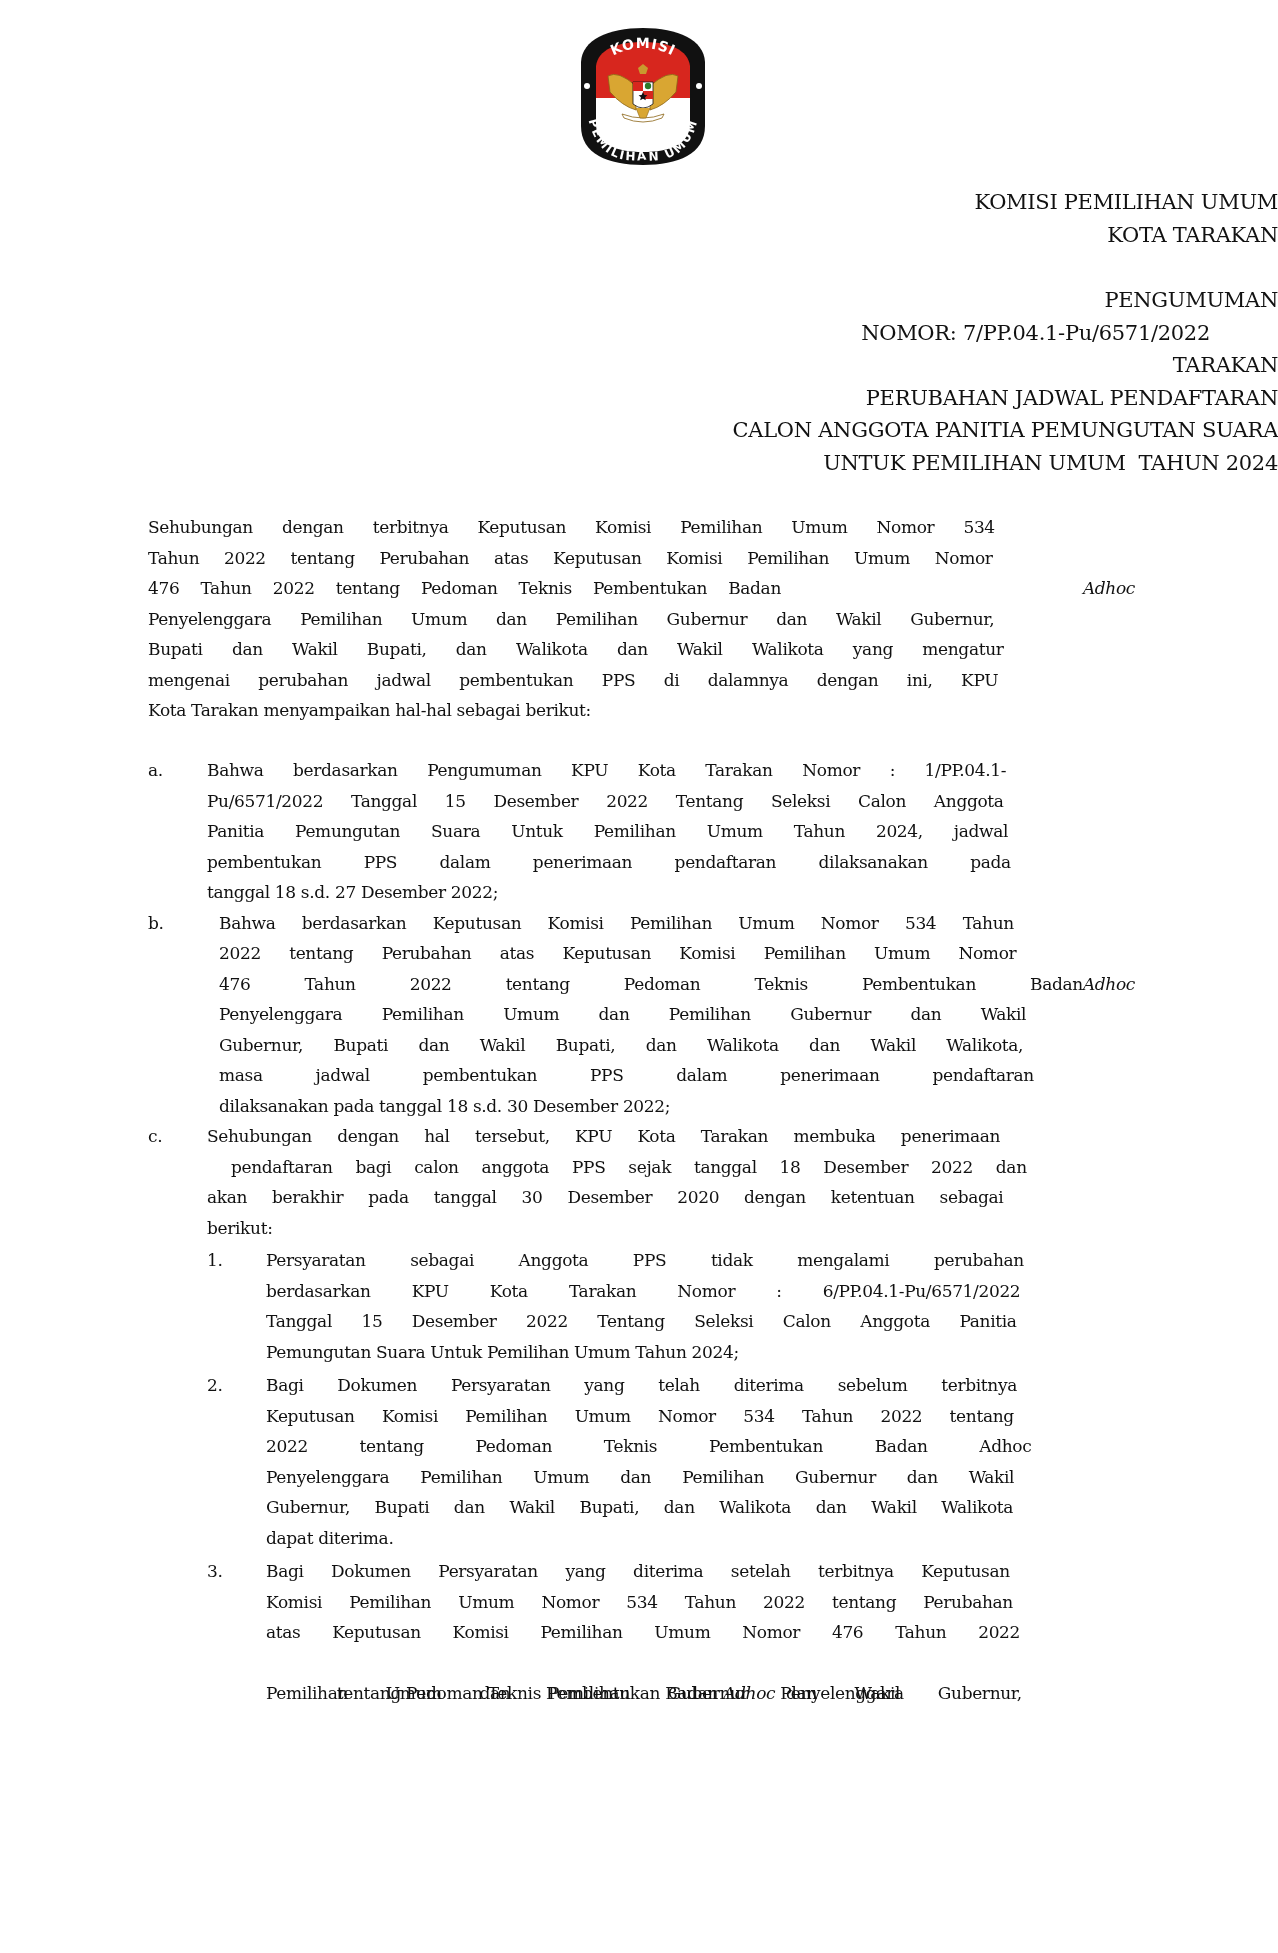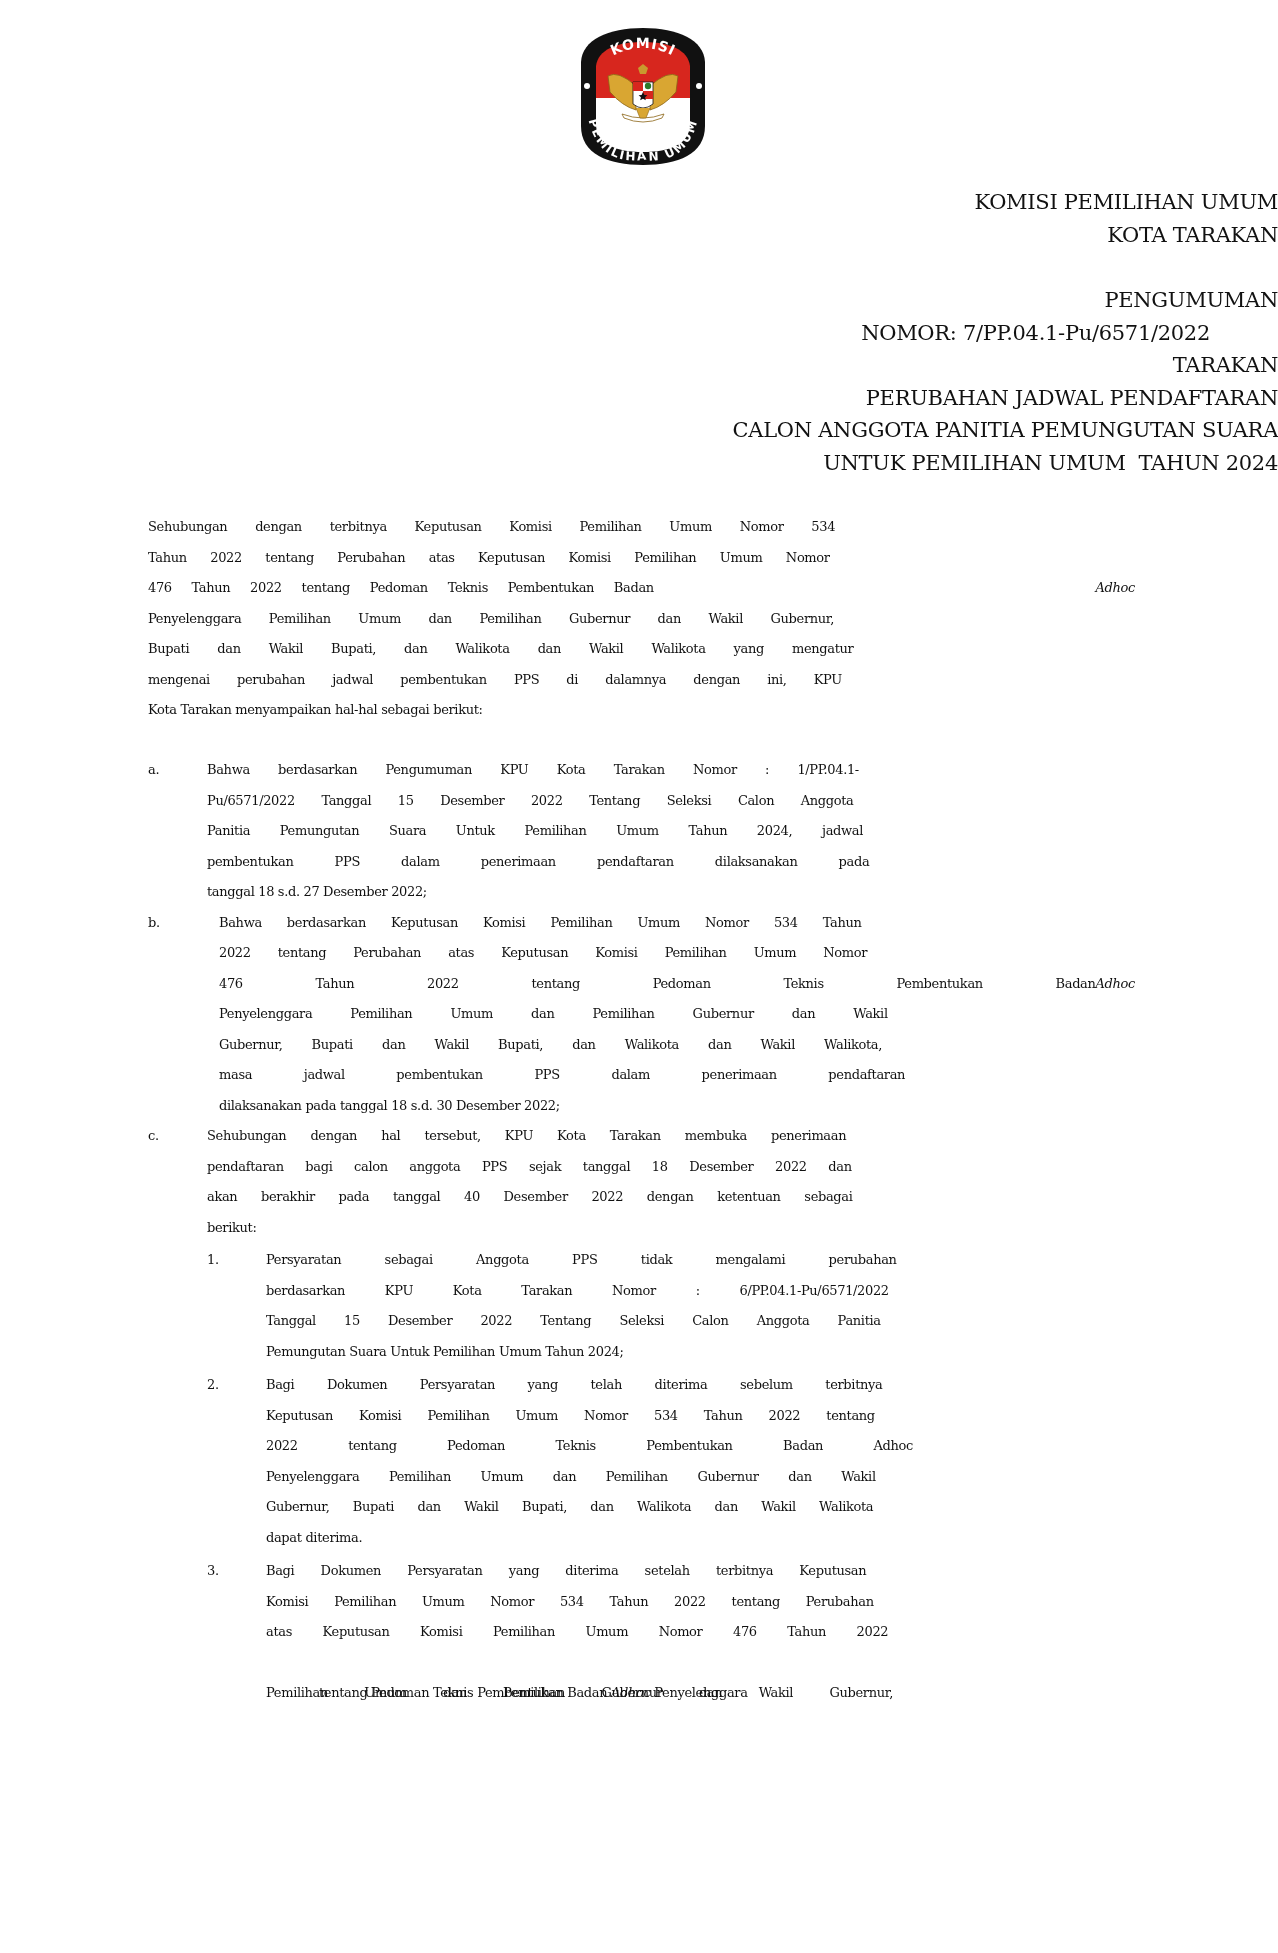--- a/index.html
+++ b/index.html
@@ -12,21 +12,21 @@
     position: absolute; left: 578px; top: 26px; width: 130px; height: 140px;
   }
   .heading {
     position: absolute; left: 0; width: 1278px; text-align: center;
     font-size: 21px; line-height: 32.5px; letter-spacing: -0.3px; white-space: nowrap;
   }
   .heading .ln { display: block; height: 32.5px; text-align: right; }
   .heading .gap { height: 33px; }
   .heading .nomor { padding-right: 68px; }
   .block {
-    position: absolute; font-size: 13px; line-height: 30.5px; letter-spacing: -0.35px;
+    position: absolute; font-size: 17px; line-height: 30.5px; letter-spacing: -0.35px;
   }
   .line {
     display: block; height: 30.5px; white-space: nowrap;
     text-align: justify; text-align-last: justify;
   }
   .line.last { text-align: left; text-align-last: left; }
   .item { position: relative; }
   .marker { position: absolute; left: 0; top: 0; }
   .it { font-style: italic; }
   .sub-item { margin-bottom: 3px; }
@@ -120,22 +120,22 @@
       <span class="line" style="display: block; width: auto; word-spacing: 25.3333px; text-align: left; text-align-last: left;">Gubernur, Bupati dan Wakil Bupati, dan Walikota dan Wakil Walikota,</span>
       <span class="line" style="display: block; width: auto; word-spacing: 47.8333px; text-align: left; text-align-last: left;">masa jadwal pembentukan PPS dalam penerimaan pendaftaran</span>
       <span class="line last">dilaksanakan pada tanggal 18 s.d. 30 Desember 2022;</span>
     </div>
   </div>
 
   <div class="item">
     <span class="marker">c.</span>
     <div style="margin-left:59px;">
       <span class="line" style="display: block; width: auto; word-spacing: 20.25px; text-align: left; text-align-last: left;">Sehubungan dengan hal tersebut, KPU Kota Tarakan membuka penerimaan</span>
-      <span class="line" style="display: block; width: auto; word-spacing: 17.8px; text-align: right; text-align-last: left;">pendaftaran bagi calon anggota PPS sejak tanggal 18 Desember 2022 dan</span>
-      <span class="line" style="display: block; width: auto; word-spacing: 19.8889px; text-align: left; text-align-last: left;">akan berakhir pada tanggal 40 Desember 2022 dengan ketentuan sebagai</span>
+      <span class="line" style="display: block; width: auto; word-spacing: 17.8px; text-align: right; text-align-last: left; margin-left: 24px;">pendaftaran bagi calon anggota PPS sejak tanggal 18 Desember 2022 dan</span>
+      <span class="line" style="display: block; width: auto; word-spacing: 19.8889px; text-align: left; text-align-last: left;">akan berakhir pada tanggal 30 Desember 2020 dengan ketentuan sebagai</span>
       <span class="line last">berikut:</span>
 
       <div style="margin-top:2px;">
         <div class="item sub-item">
           <span class="marker">1.</span>
           <div style="margin-left:59px;">
             <span class="line" style="display: block; width: auto; word-spacing: 39.5px; text-align: left; text-align-last: left;">Persyaratan sebagai Anggota PPS tidak mengalami perubahan</span>
             <span class="line" style="display: block; width: auto; word-spacing: 36px; text-align: left; text-align-last: left;">berdasarkan KPU Kota Tarakan Nomor : 6/PP.04.1-Pu/6571/2022</span>
             <span class="line" style="display: block; width: auto; word-spacing: 24.375px; text-align: left; text-align-last: left;">Tanggal 15 Desember 2022 Tentang Seleksi Calon Anggota Panitia</span>
             <span class="line last">Pemungutan Suara Untuk Pemilihan Umum Tahun 2024;</span>

